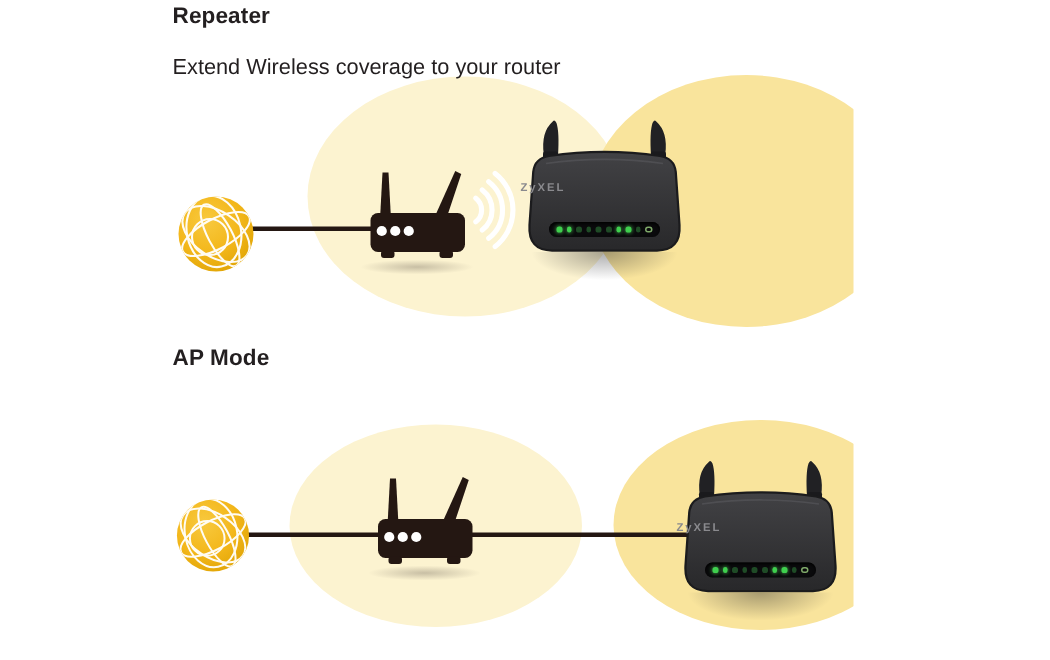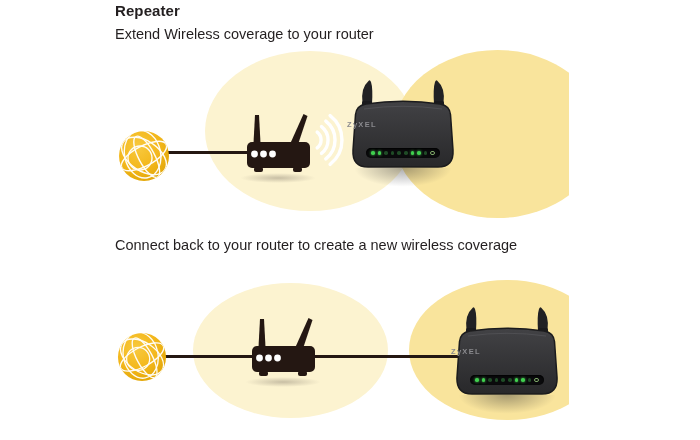--- a/index.html
+++ b/index.html
@@ -28,21 +28,21 @@
   .zone.deep{background:var(--coverage-zone-deep);}
   .zone1-light{left:205px;top:51px;width:210px;height:160px;}
   .zone1-deep{left:393px;top:50px;width:209px;height:168px;}
   .zone2-light{left:193px;top:283px;width:195px;height:135px;}
   .zone2-deep{left:409px;top:280px;width:196px;height:140px;}
 
   .hdr{position:absolute;left:115px;z-index:6;}
   .hdr.h1{top:2px;}
   .hdr.h2{top:230px;}
   .hdr .title{font-size:15px;font-weight:700;line-height:1.15;letter-spacing:.1px;}
-  .hdr .subtitle{font-size:14.5px;font-weight:400;line-height:1.25;margin-top:6px;}
+  .hdr .subtitle{font-size:14.5px;font-weight:400;line-height:1.25;margin-top:17px;}
 
   .wire{position:absolute;height:3px;background:var(--cable);z-index:1;border-radius:1.5px;}
   .wire1{left:166px;top:151px;width:85px;}
   .wire2a{left:164px;top:355px;width:92px;}
   .wire2b{left:310px;top:355px;width:153px;}
 
   .globe{position:absolute;z-index:3;}
   .globe1{left:118px;top:130px;width:52px;height:52px;}
   .globe2{left:117px;top:332px;width:50px;height:50px;}
 
@@ -158,21 +158,21 @@
         <span class="led off"></span>
         <span class="led on"></span>
         <span class="led on"></span>
         <span class="led off"></span>
         <span class="led power"></span>
       </div>
   </div>
   <div class="refl refl-device refl-device1"></div>
 
   <div class="hdr h2">
-    <div class="subtitle">Connect back to your router to create a new wireless coverage</div>
+    <div class="title">AP Mode</div>
   </div>
 
   <div class="zone light zone2-light"></div>
   <div class="zone deep zone2-deep"></div>
 
   <div class="wire wire2a"></div>
   <div class="wire wire2b"></div>
   <div class="refl refl-router refl-router2"></div>
 
   <svg class="globe globe2" viewBox="0 0 52 52">

